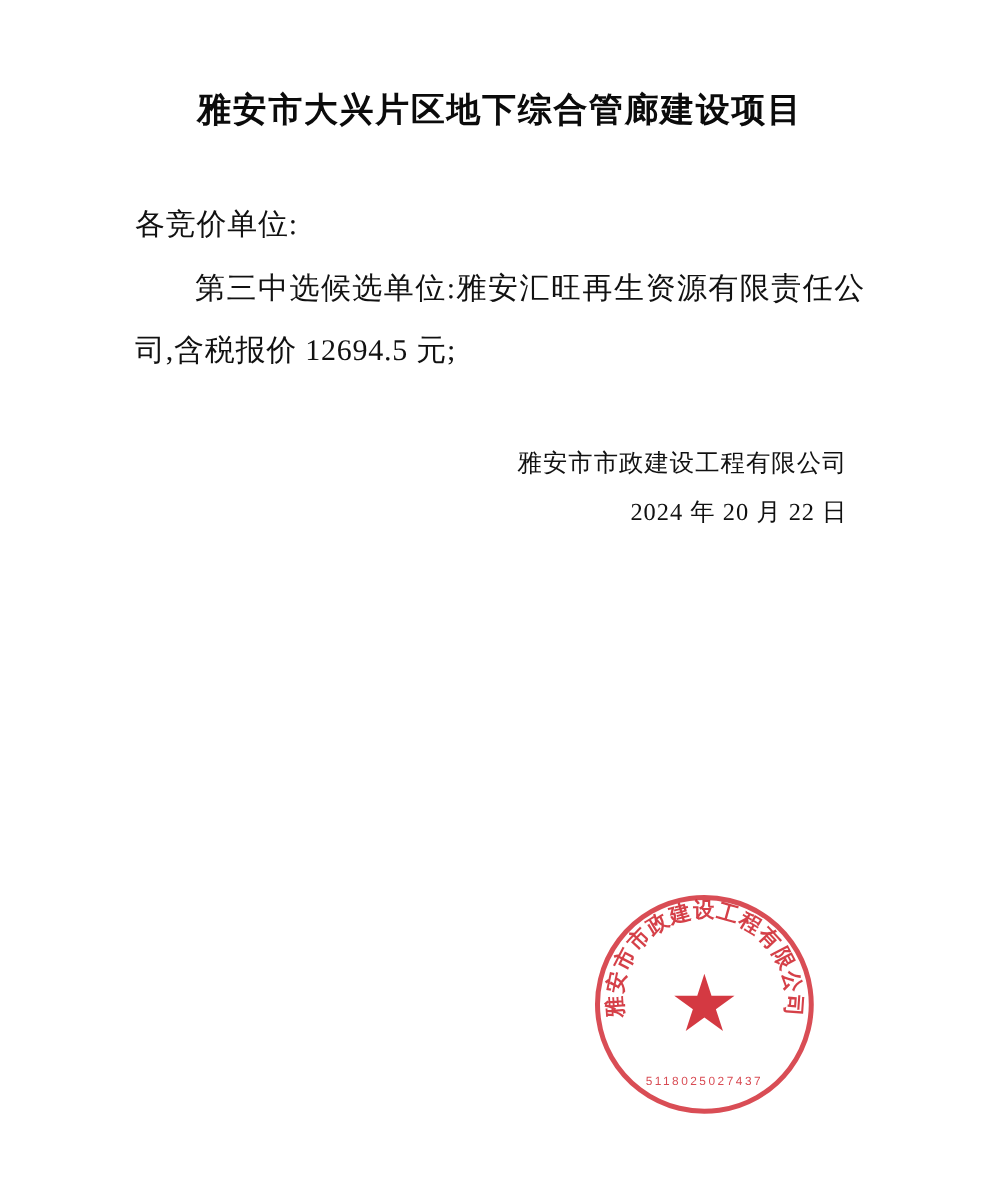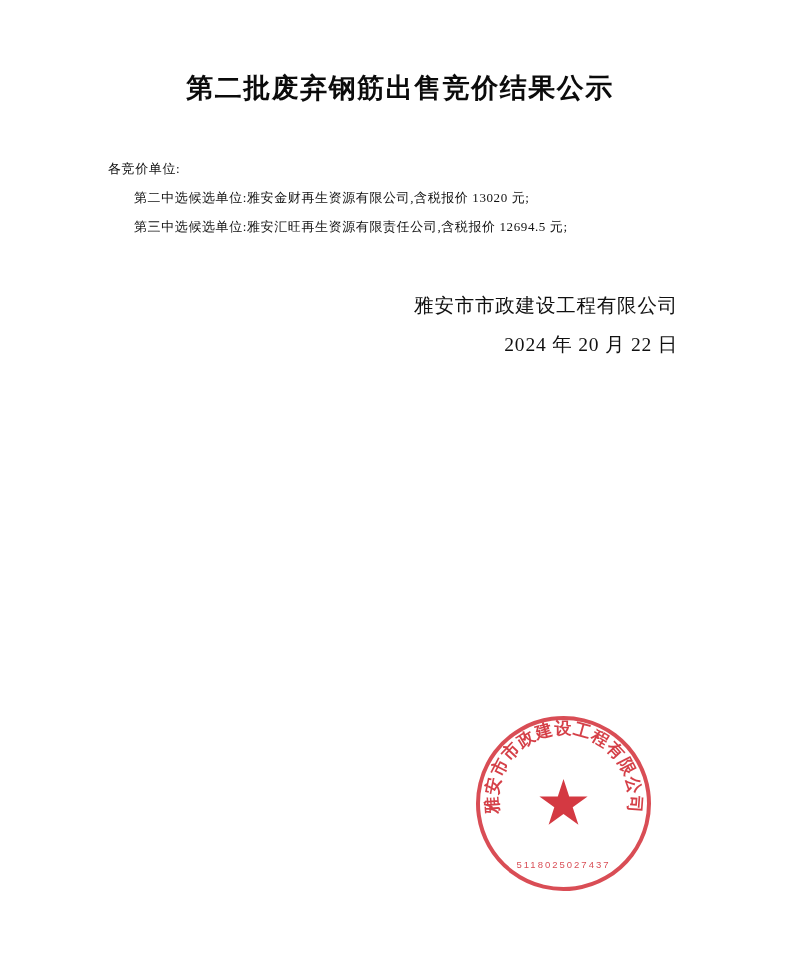--- a/index.html
+++ b/index.html
@@ -31,21 +31,21 @@
     font-weight: bold;
     letter-spacing: 1.5px;
     line-height: 1.9;
     color: #0b0b0b;
     font-family: "Liberation Serif", "DejaVu Serif", serif;
   }
   .body-block {
     margin-top: 42px;
   }
   .para {
-    font-size: 13px;
+    font-size: 24px;
     line-height: 2.05;
     letter-spacing: 0.6px;
     text-align: justify;
     text-justify: inter-ideograph;
     color: #111111;
     margin: 0 0 2px 0;
   }
   .indent-1 {
     text-indent: 2em;
   }
@@ -106,26 +106,25 @@
   .seal-star {
     fill: rgba(206, 30, 40, 0.88);
   }
 </style>
 </head>
 <body>
 
 <div class="page">
 
   <div class="title-block">
-    <div class="title-line">第二批废弃钢筋出售竞价结果公示</div>
+    <div class="title-line">雅安市大兴片区地下综合管廊建设项目</div>
   </div>
 
   <div class="body-block">
     <p class="para indent-0">各竞价单位:</p>
-    <p class="para indent-1">第二中选候选单位:雅安金财再生资源有限公司,含税报价 13020 元;</p>
     <p class="para indent-1">第三中选候选单位:雅安汇旺再生资源有限责任公司,含税报价 12694.5 元;</p>
   </div>
 
   <div class="signature-block">
     <div class="sig-line">雅安市市政建设工程有限公司</div>
     <div class="sig-line">2024 年 20 月 22 日</div>
   </div>
 
   <div class="seal">
     <div class="seal-ring"></div>

